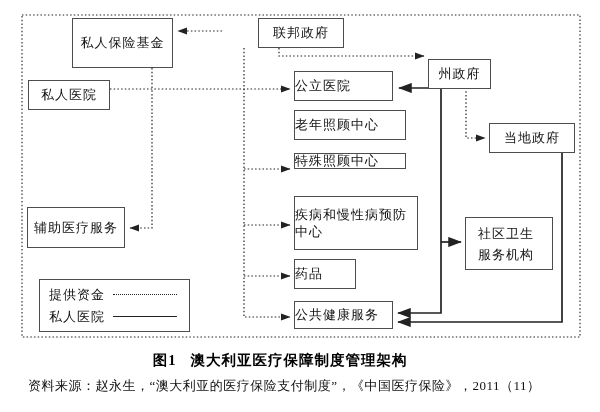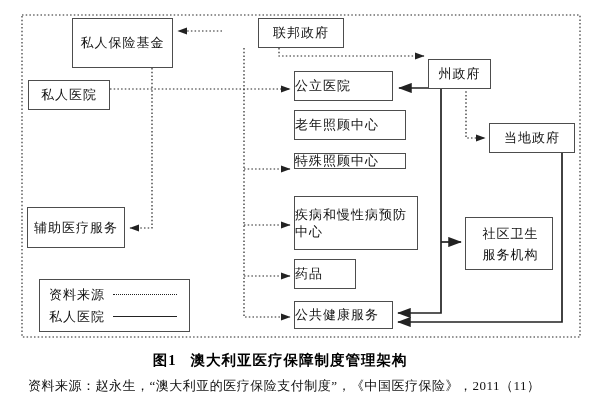--- a/index.html
+++ b/index.html
@@ -105,31 +105,31 @@
   </div>
 
   <div class="node l" style="left:294px;top:301px;width:99px;height:28px;">
     <span>公共健康服务</span>
   </div>
 
   <div class="node c" style="left:489px;top:123px;width:86px;height:30px;">
     <span>当地政府</span>
   </div>
 
-  <div class="node l" style="left:465px;top:217px;width:88px;height:53px;line-height:21px;padding-left:12px;padding-right:9px;text-align:center;">
+  <div class="node l" style="left:465px;top:217px;width:88px;height:53px;line-height:21px;padding-left:12px;padding-right:9px;">
     <span>社区卫生服务机构</span>
   </div>
 
   <div class="node c" style="left:27px;top:207px;width:98px;height:41px;">
     <span>辅助医疗服务</span>
   </div>
 
   <div class="legend">
     <div class="legend-row">
-      <span>资料来源</span>
+      <span>提供资金</span>
       <span class="sample dotted"></span>
     </div>
     <div class="legend-row">
       <span>私人医院</span>
       <span class="sample solid"></span>
     </div>
   </div>
 
   <div class="caption">
     <span>图1</span><span class="gap"></span><span>澳大利亚医疗保障制度管理架构</span>

